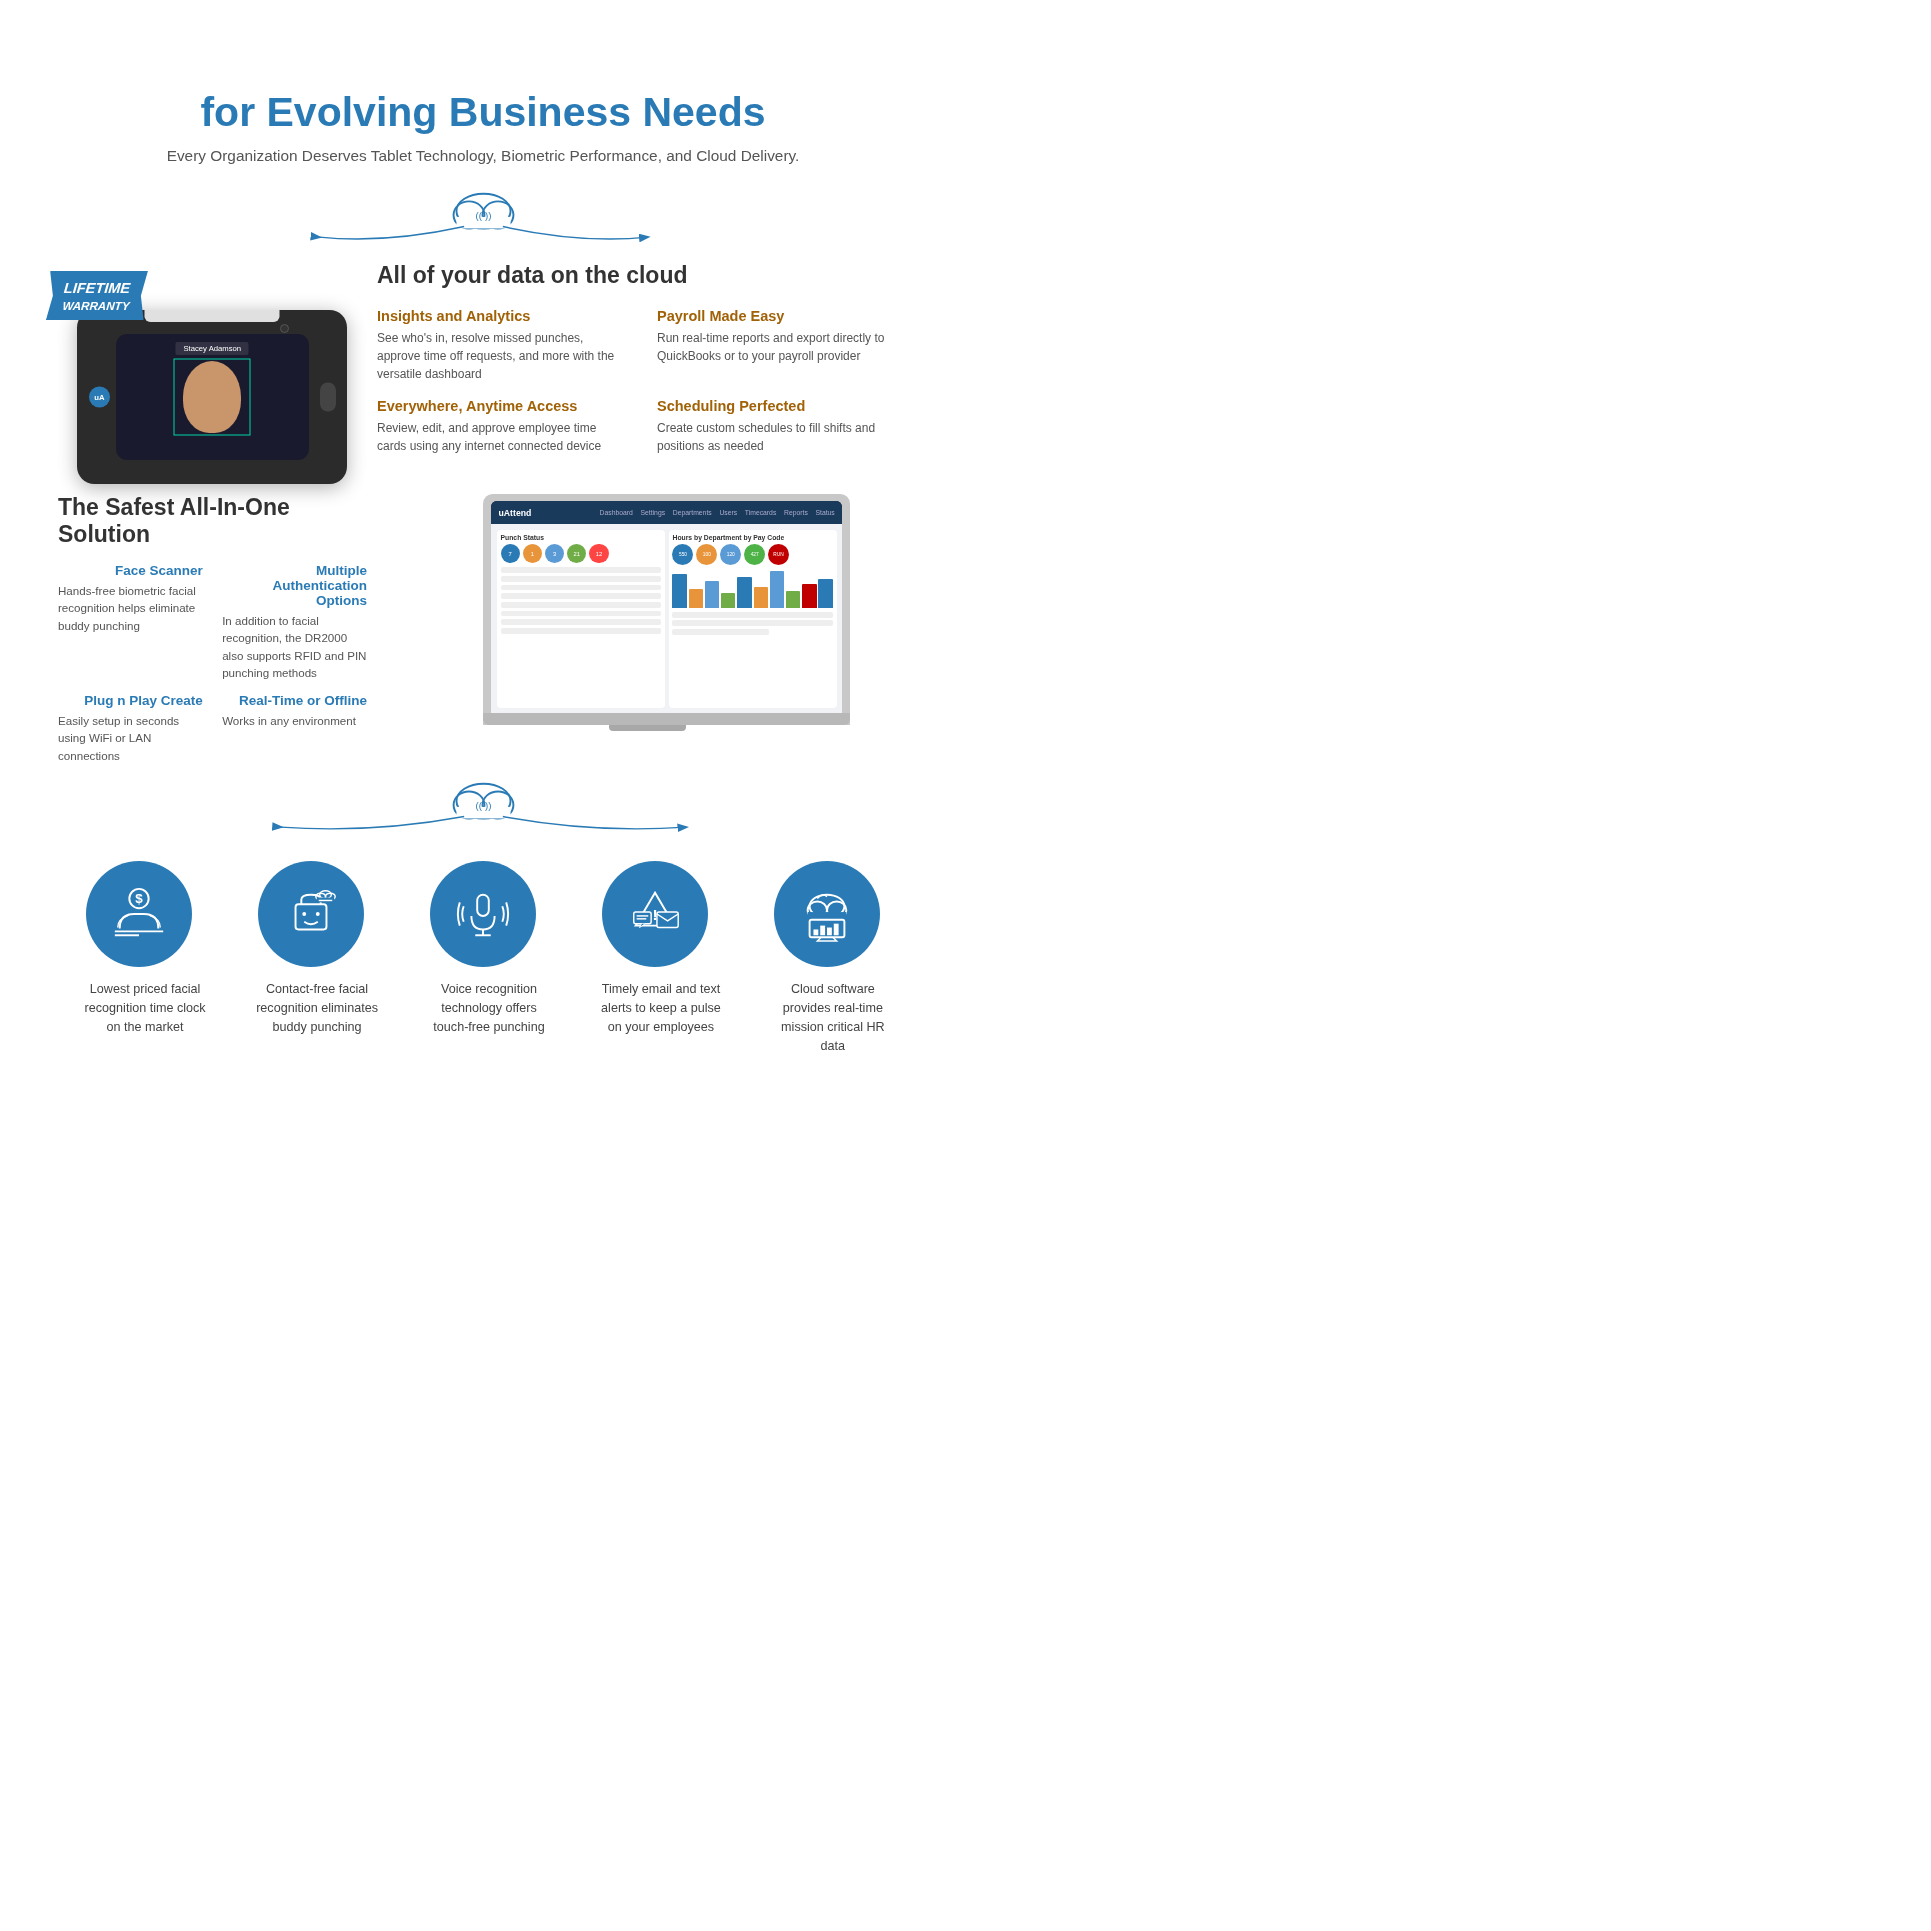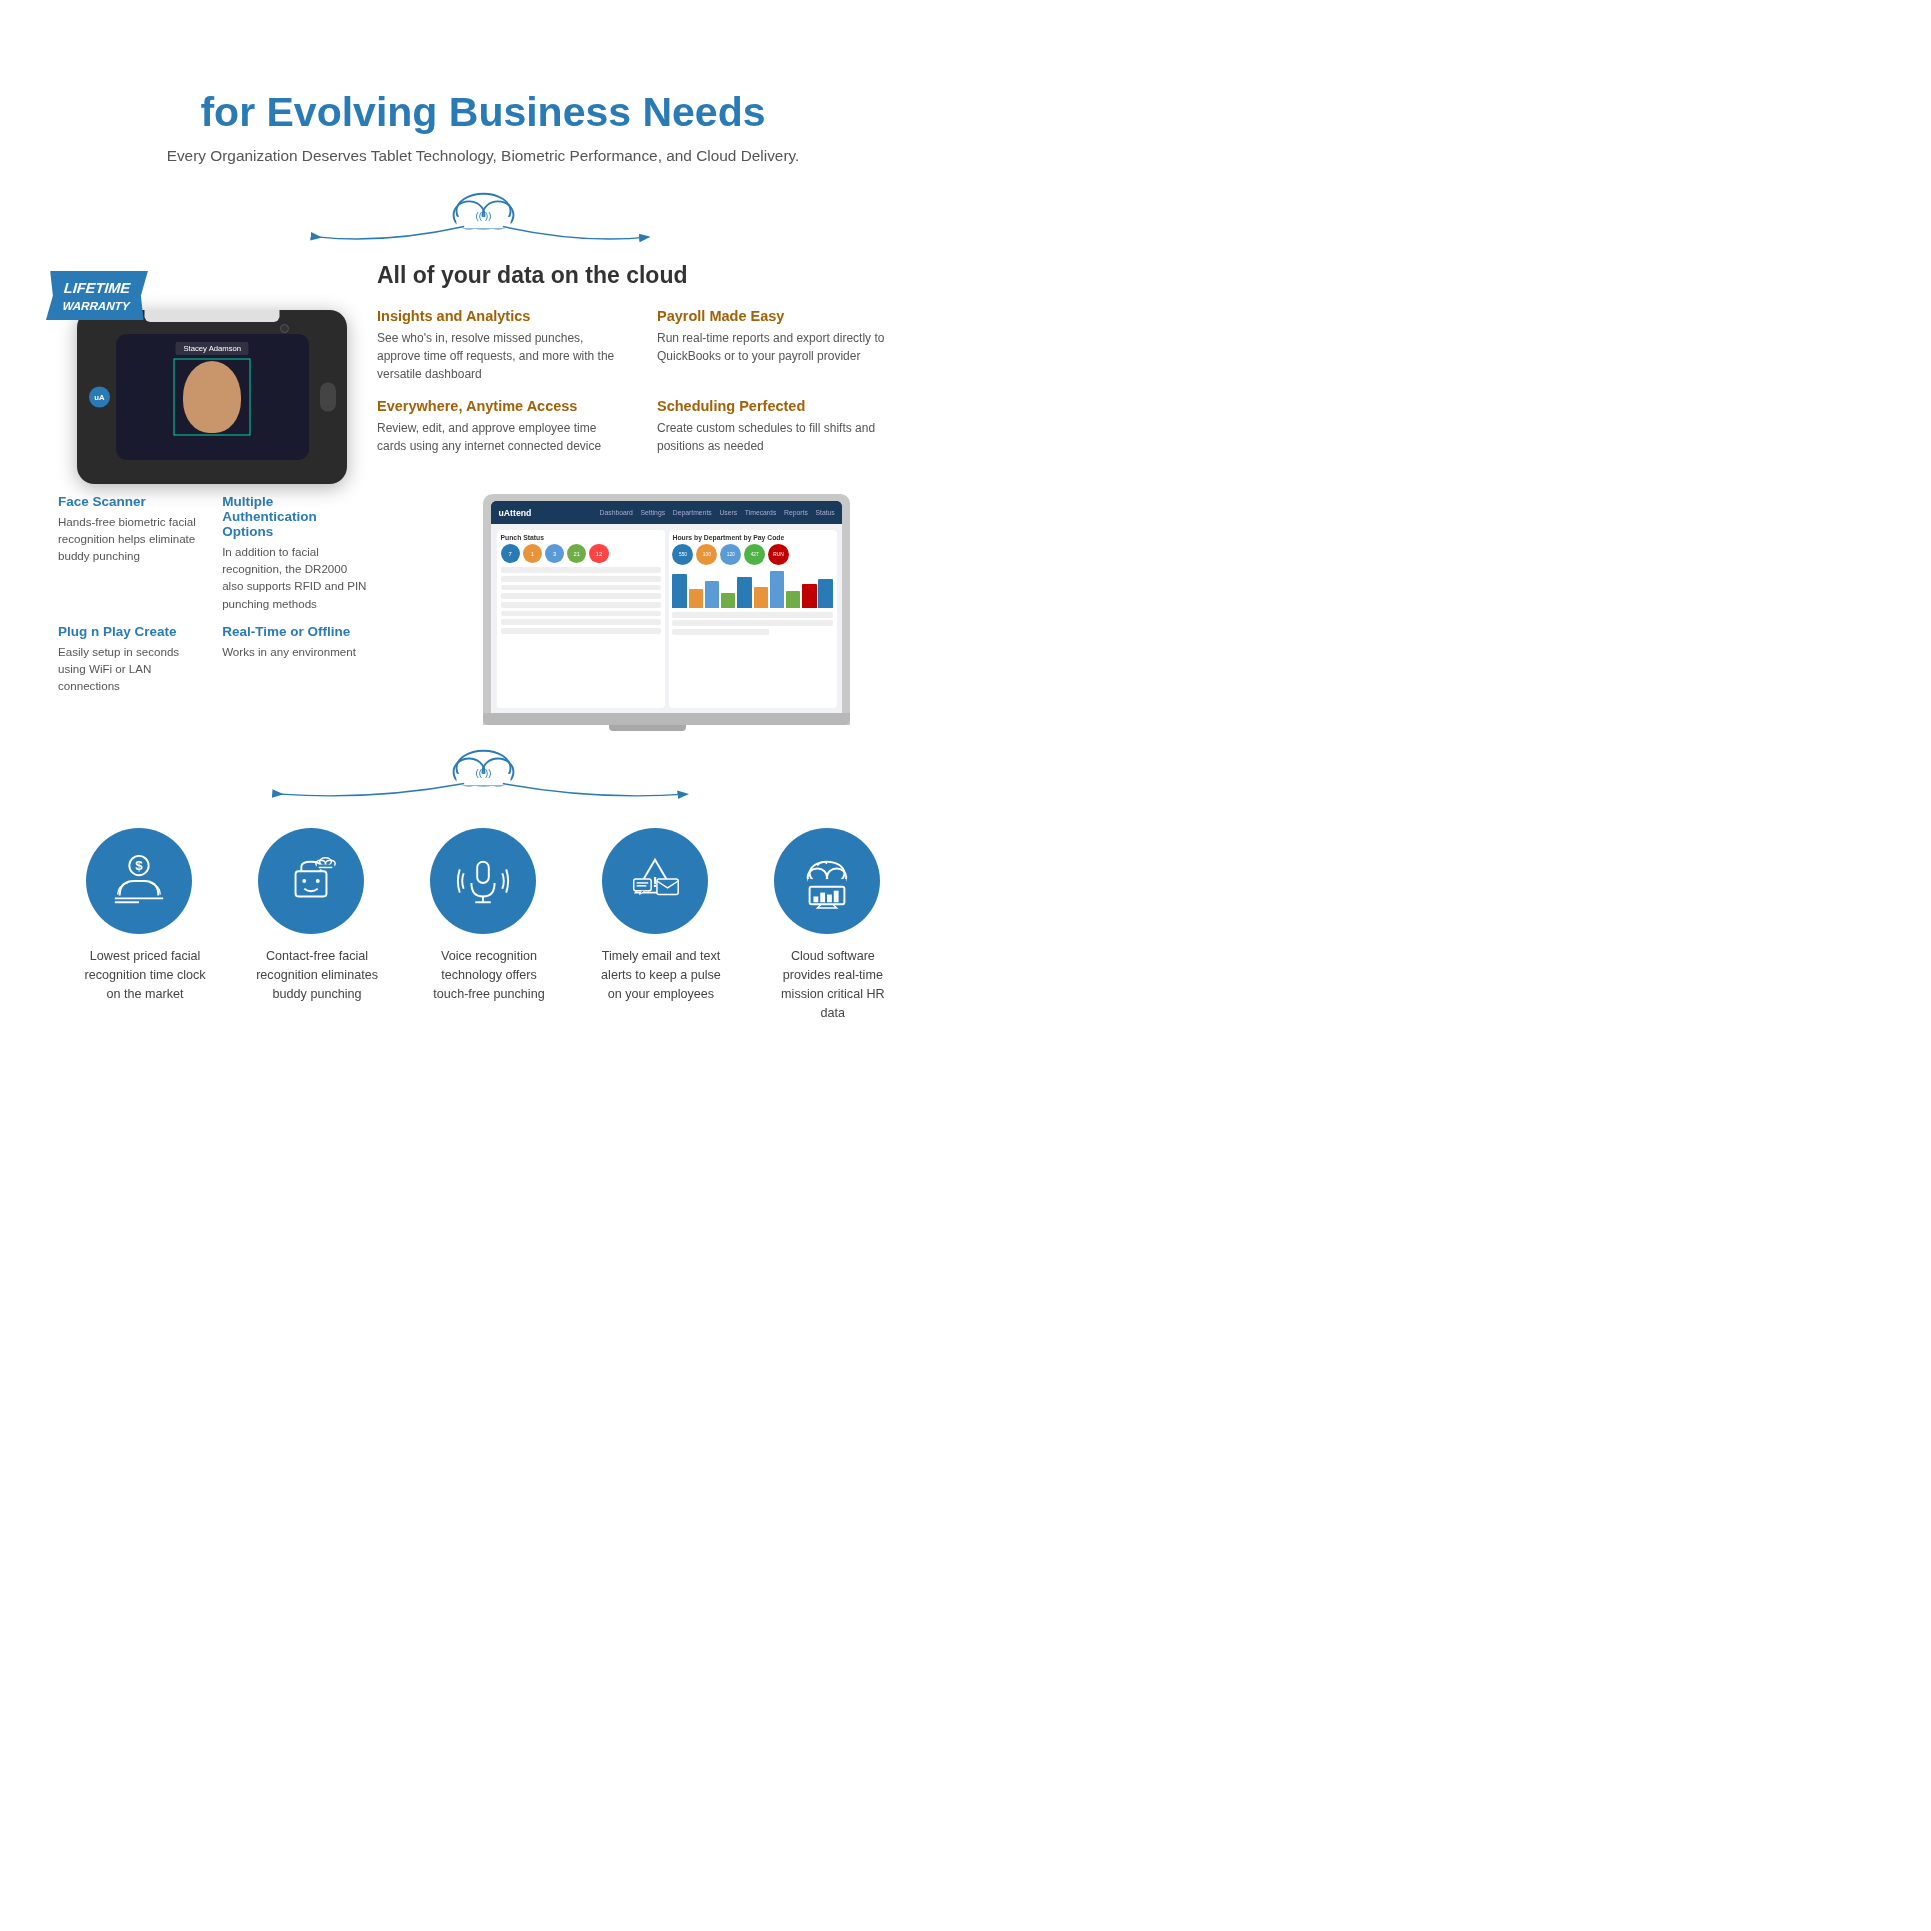--- a/index.html
+++ b/index.html
@@ -215,20 +215,21 @@
     .safe-features {
       display: grid;
       grid-template-columns: 1fr 1fr;
       gap: 11.6px 19.3px;
     }
     .safe-feature h4 {
       font-size: 13.5px;
       color: #2a7bb5;
       font-weight: 700;
       margin-bottom: 3.9px;
+      text-align: right;
     }
     .safe-feature p {
       font-size: 11.6px;
       color: #555;
       line-height: 1.5;
     }
 
     
     .laptop-col {
       flex: 1;
@@ -455,20 +456,21 @@
         </div>
 
       </div>
     </div>
 
   </div>
 
   <div class="bottom-features">
 
     <div class="safe-text-col">
+      <h2 class="safe-title">The Safest All-In-One Solution</h2>
       <div class="safe-features">
 
         <div class="safe-feature">
           <h4>Face Scanner</h4>
           <p>Hands-free biometric facial recognition helps eliminate buddy punching</p>
         </div>
 
         <div class="safe-feature">
           <h4>Multiple Authentication Options</h4>
           <p>In addition to facial recognition, the DR2000 also supports RFID and PIN punching methods</p>

